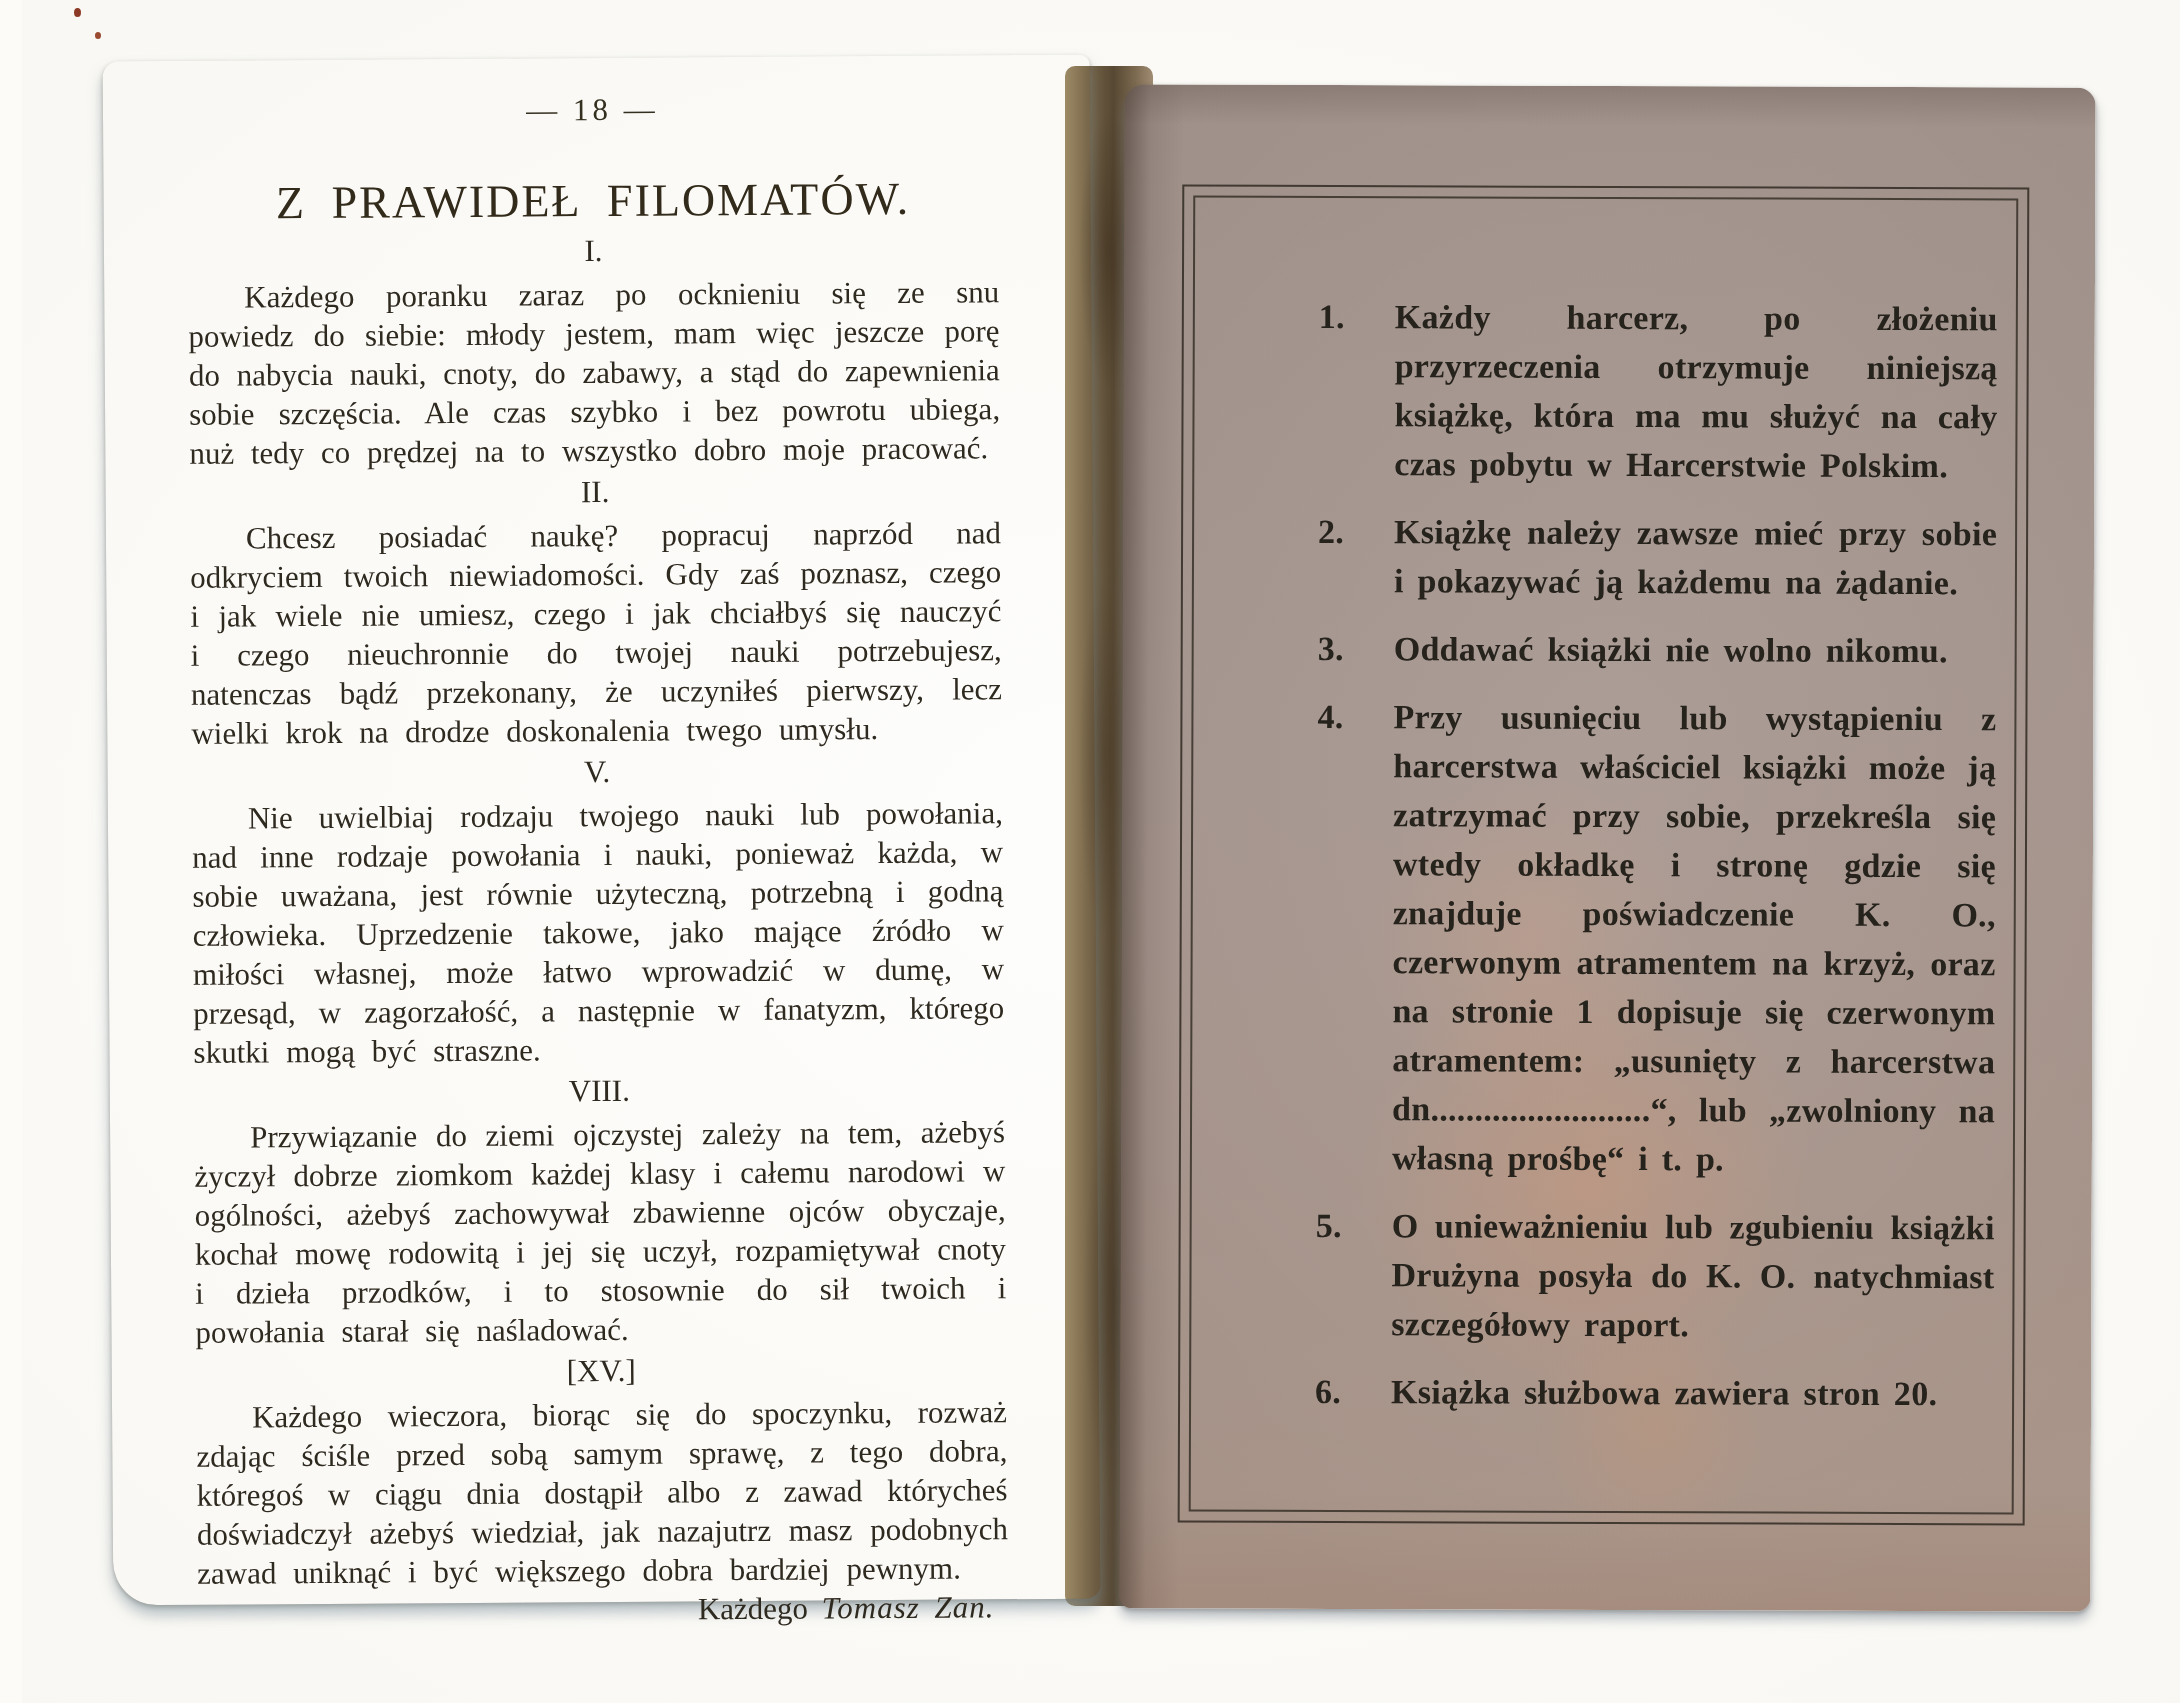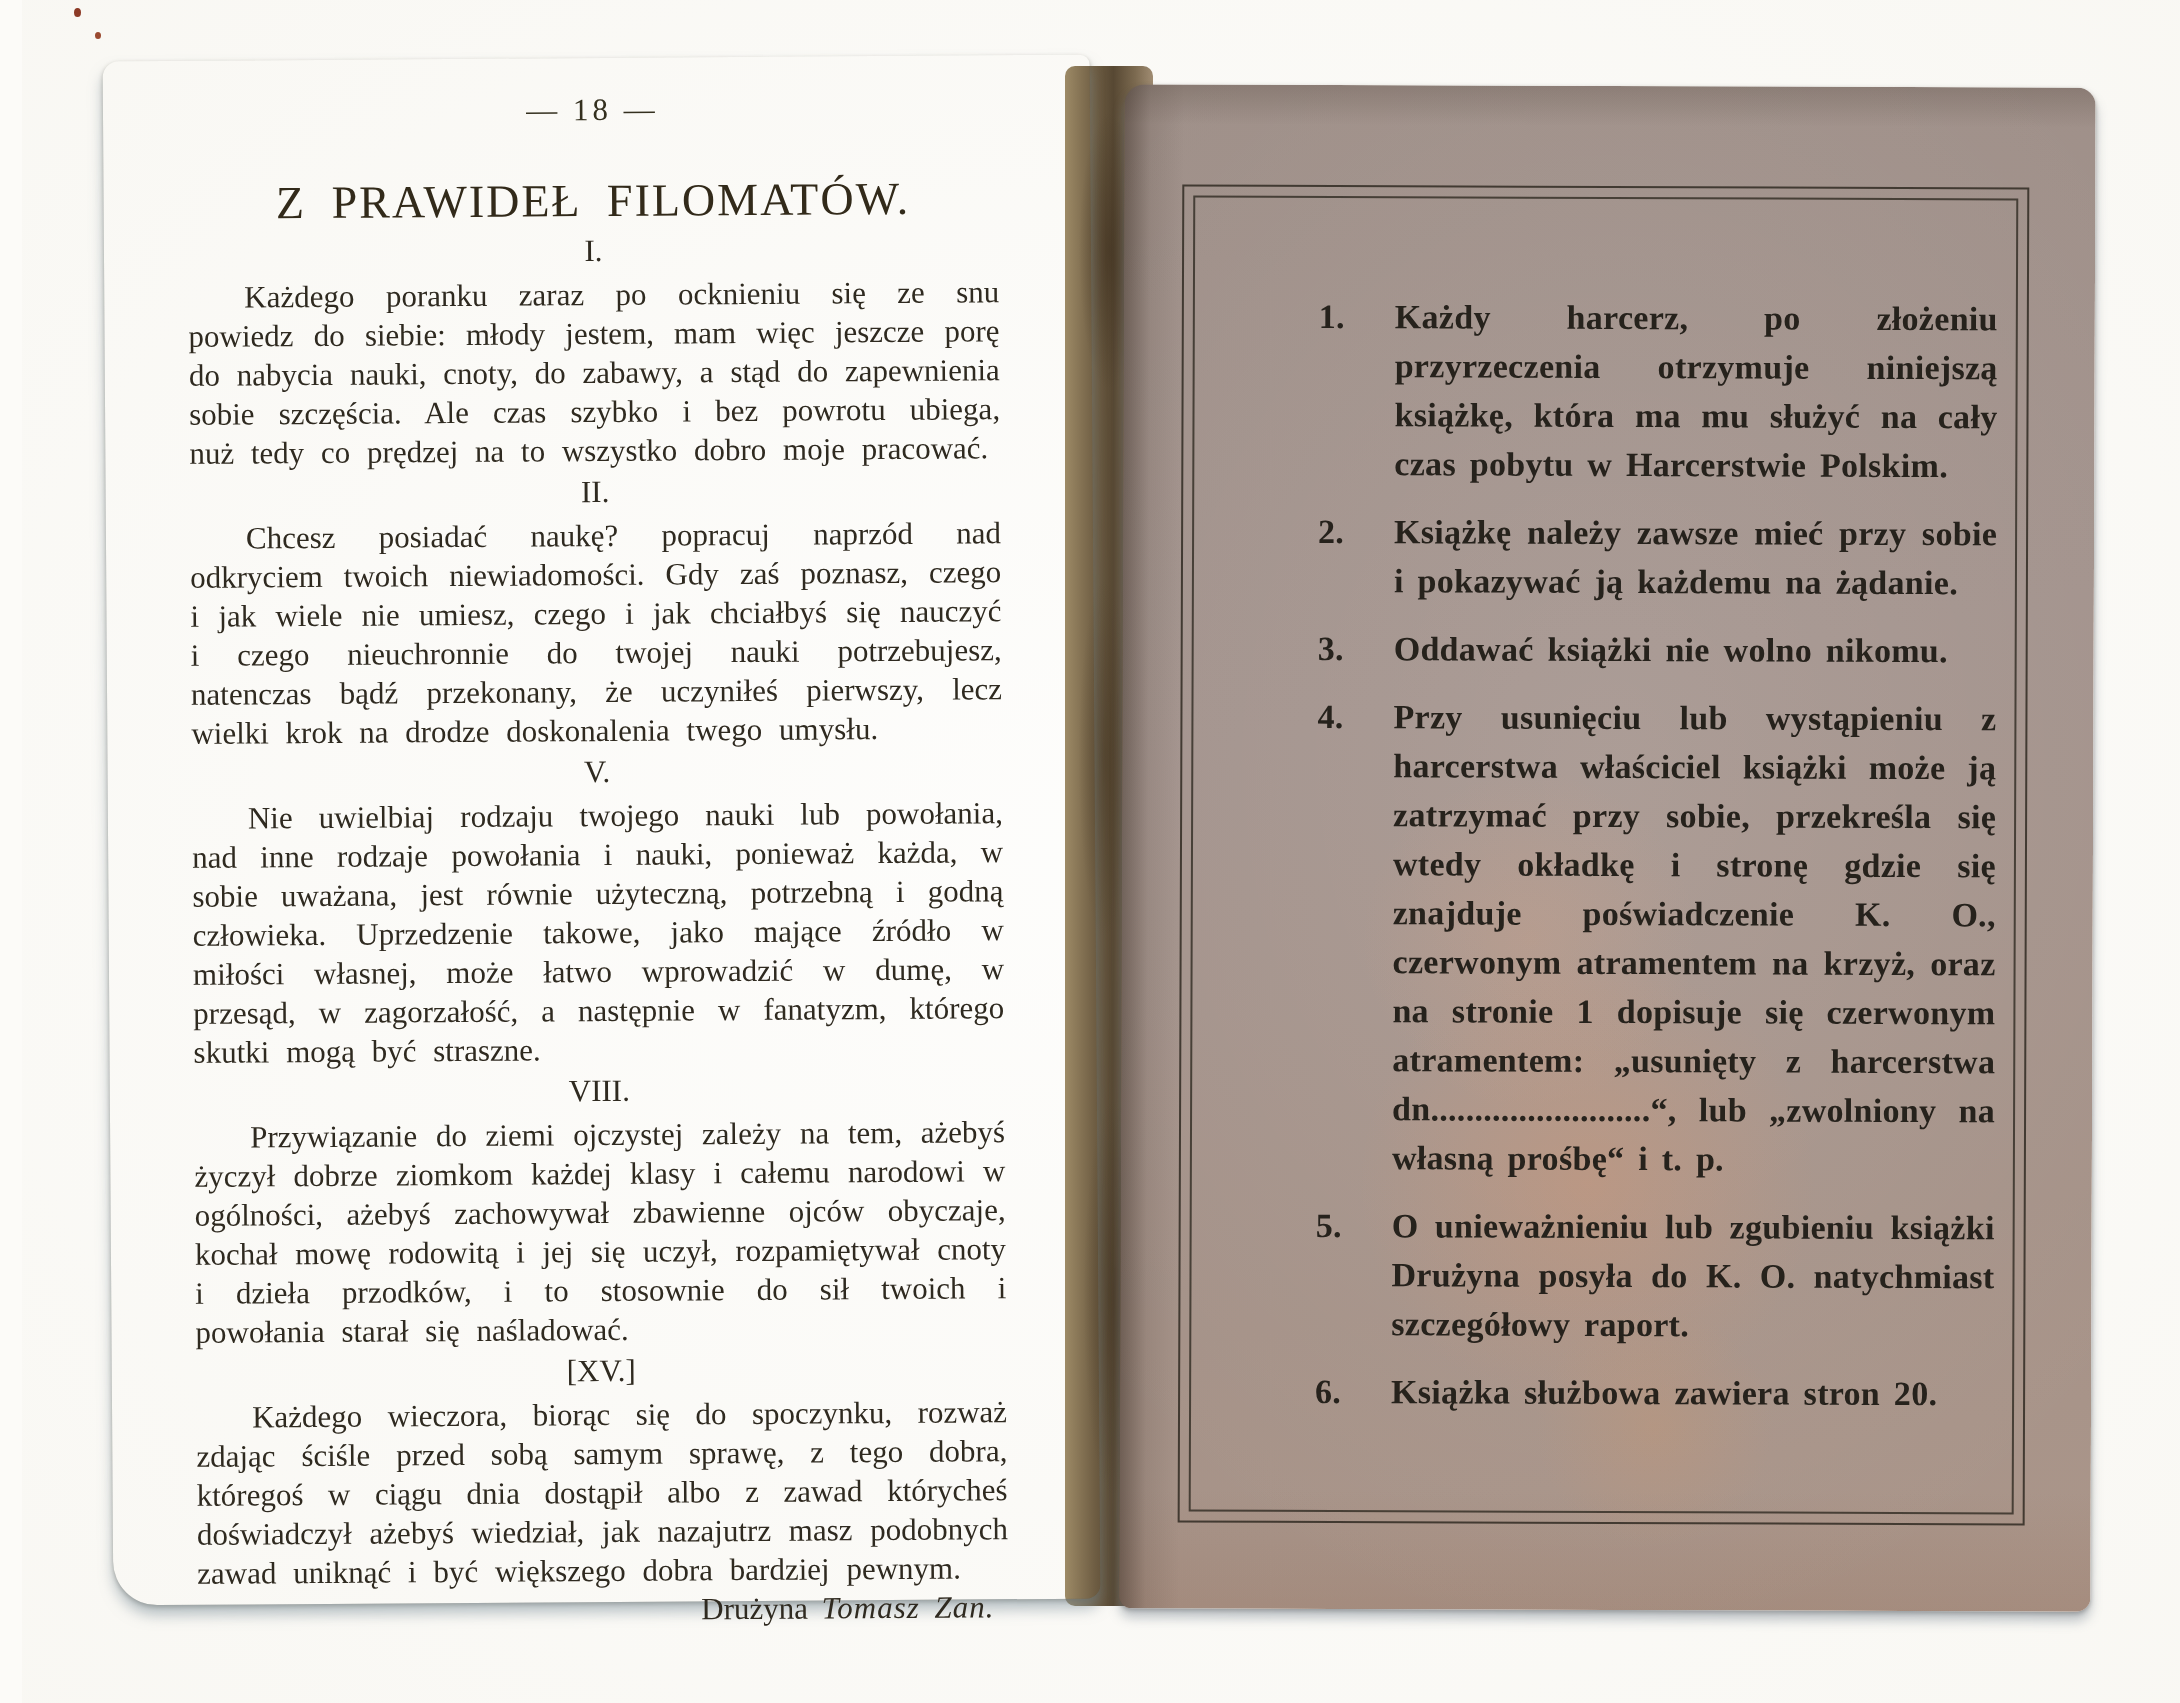--- a/index.html
+++ b/index.html
@@ -180,21 +180,21 @@
       <div class="sec-heading">V.</div>
       <p class="sec-par">Nie uwielbiaj rodzaju twojego nauki lub powołania, nad inne rodzaje powołania i nauki, ponieważ każda, w sobie uważana, jest równie użyteczną, potrzebną i godną człowieka. Uprzedzenie takowe, jako mające źródło w miłości własnej, może łatwo wprowadzić w dumę, w przesąd, w zagorzałość, a następnie w fanatyzm, którego skutki mogą być straszne.</p>
 
       <div class="sec-heading">VIII.</div>
       <p class="sec-par">Przywiązanie do ziemi ojczystej zależy na tem, ażebyś życzył dobrze ziomkom każdej klasy i całemu narodowi w ogólności, ażebyś zachowywał zbawienne ojców obyczaje, kochał mowę rodowitą i jej się uczył, rozpamiętywał cnoty i dzieła przodków, i to stosownie do sił twoich i powołania starał się naśladować.</p>
 
       <div class="sec-heading">[XV.]</div>
       <p class="sec-par">Każdego wieczora, biorąc się do spoczynku, rozważ zdając ściśle przed sobą samym sprawę, z tego dobra, któregoś w ciągu dnia dostąpił albo z zawad którycheś doświadczył ażebyś wiedział, jak nazajutrz masz podobnych zawad uniknąć i być większego dobra bardziej pewnym.</p>
 
       <div class="attribution">
-        <span class="label">Drużyna </span>
+        <span class="label">Każdego </span>
         <span class="author">Tomasz Zan.</span>
       </div>
 
     </div>
   </div>
 
   <div class="right-page">
 
     <div class="frame-outer">
       <div class="frame-inner"></div>

